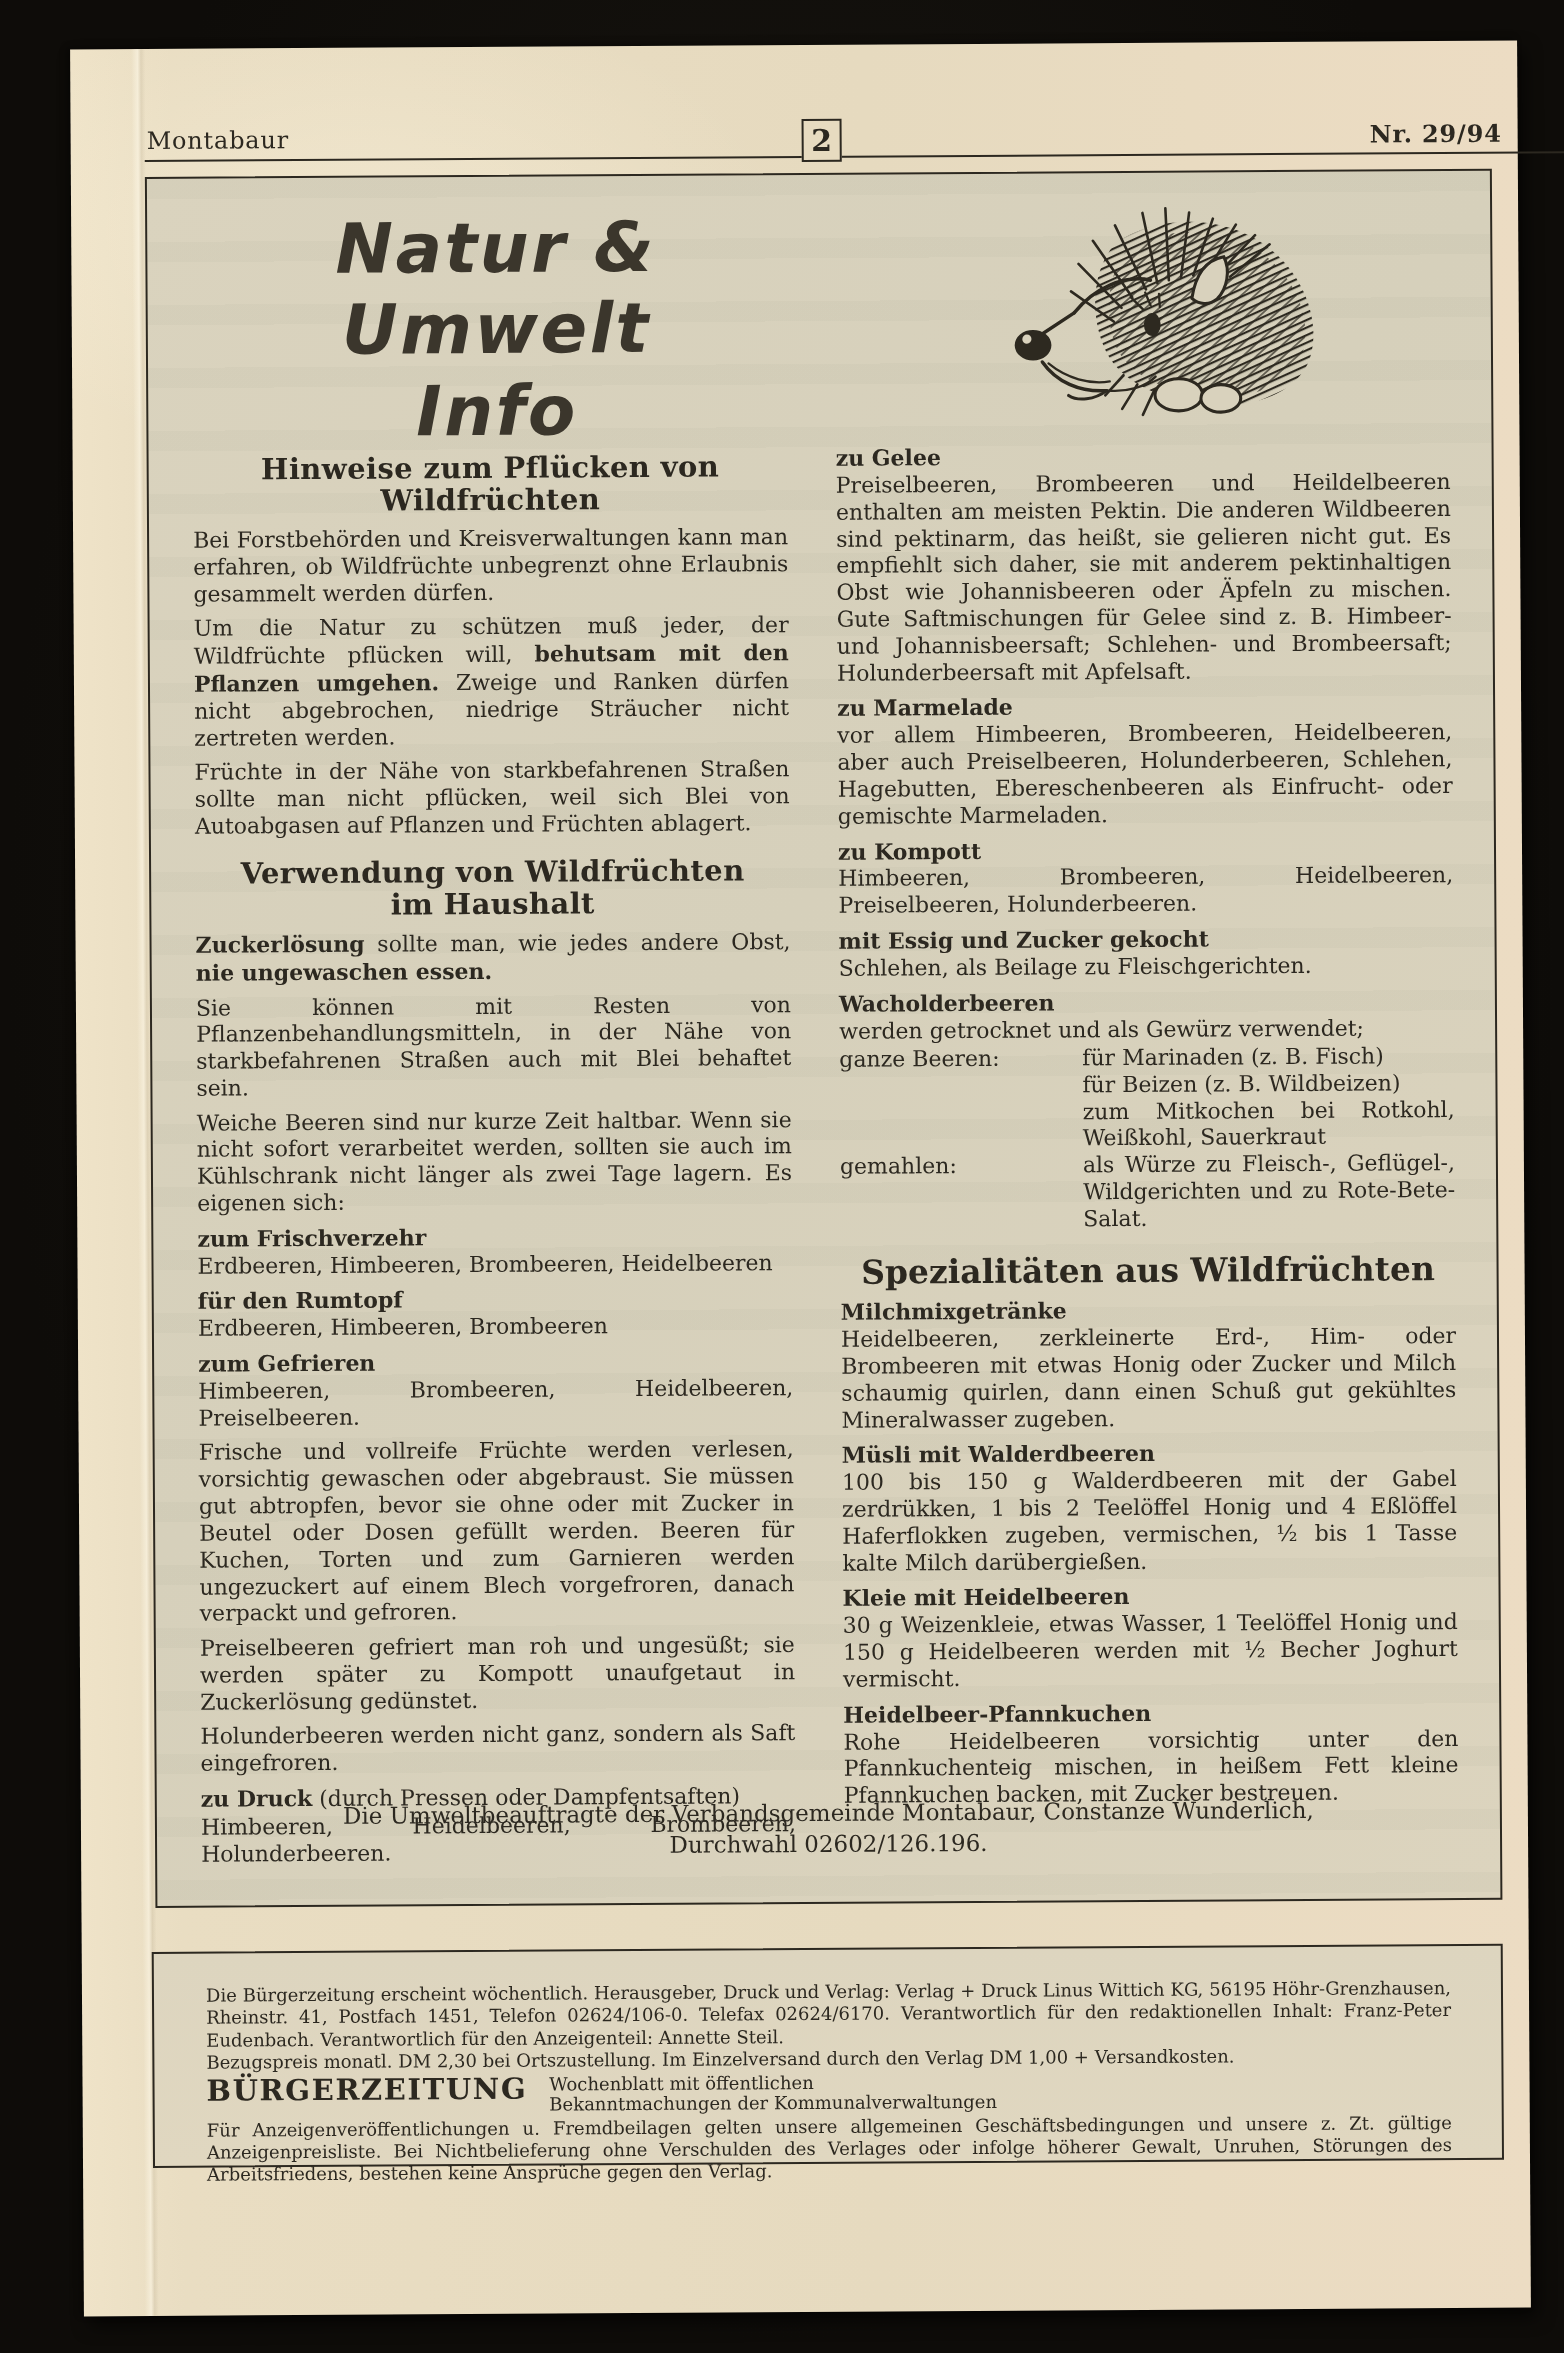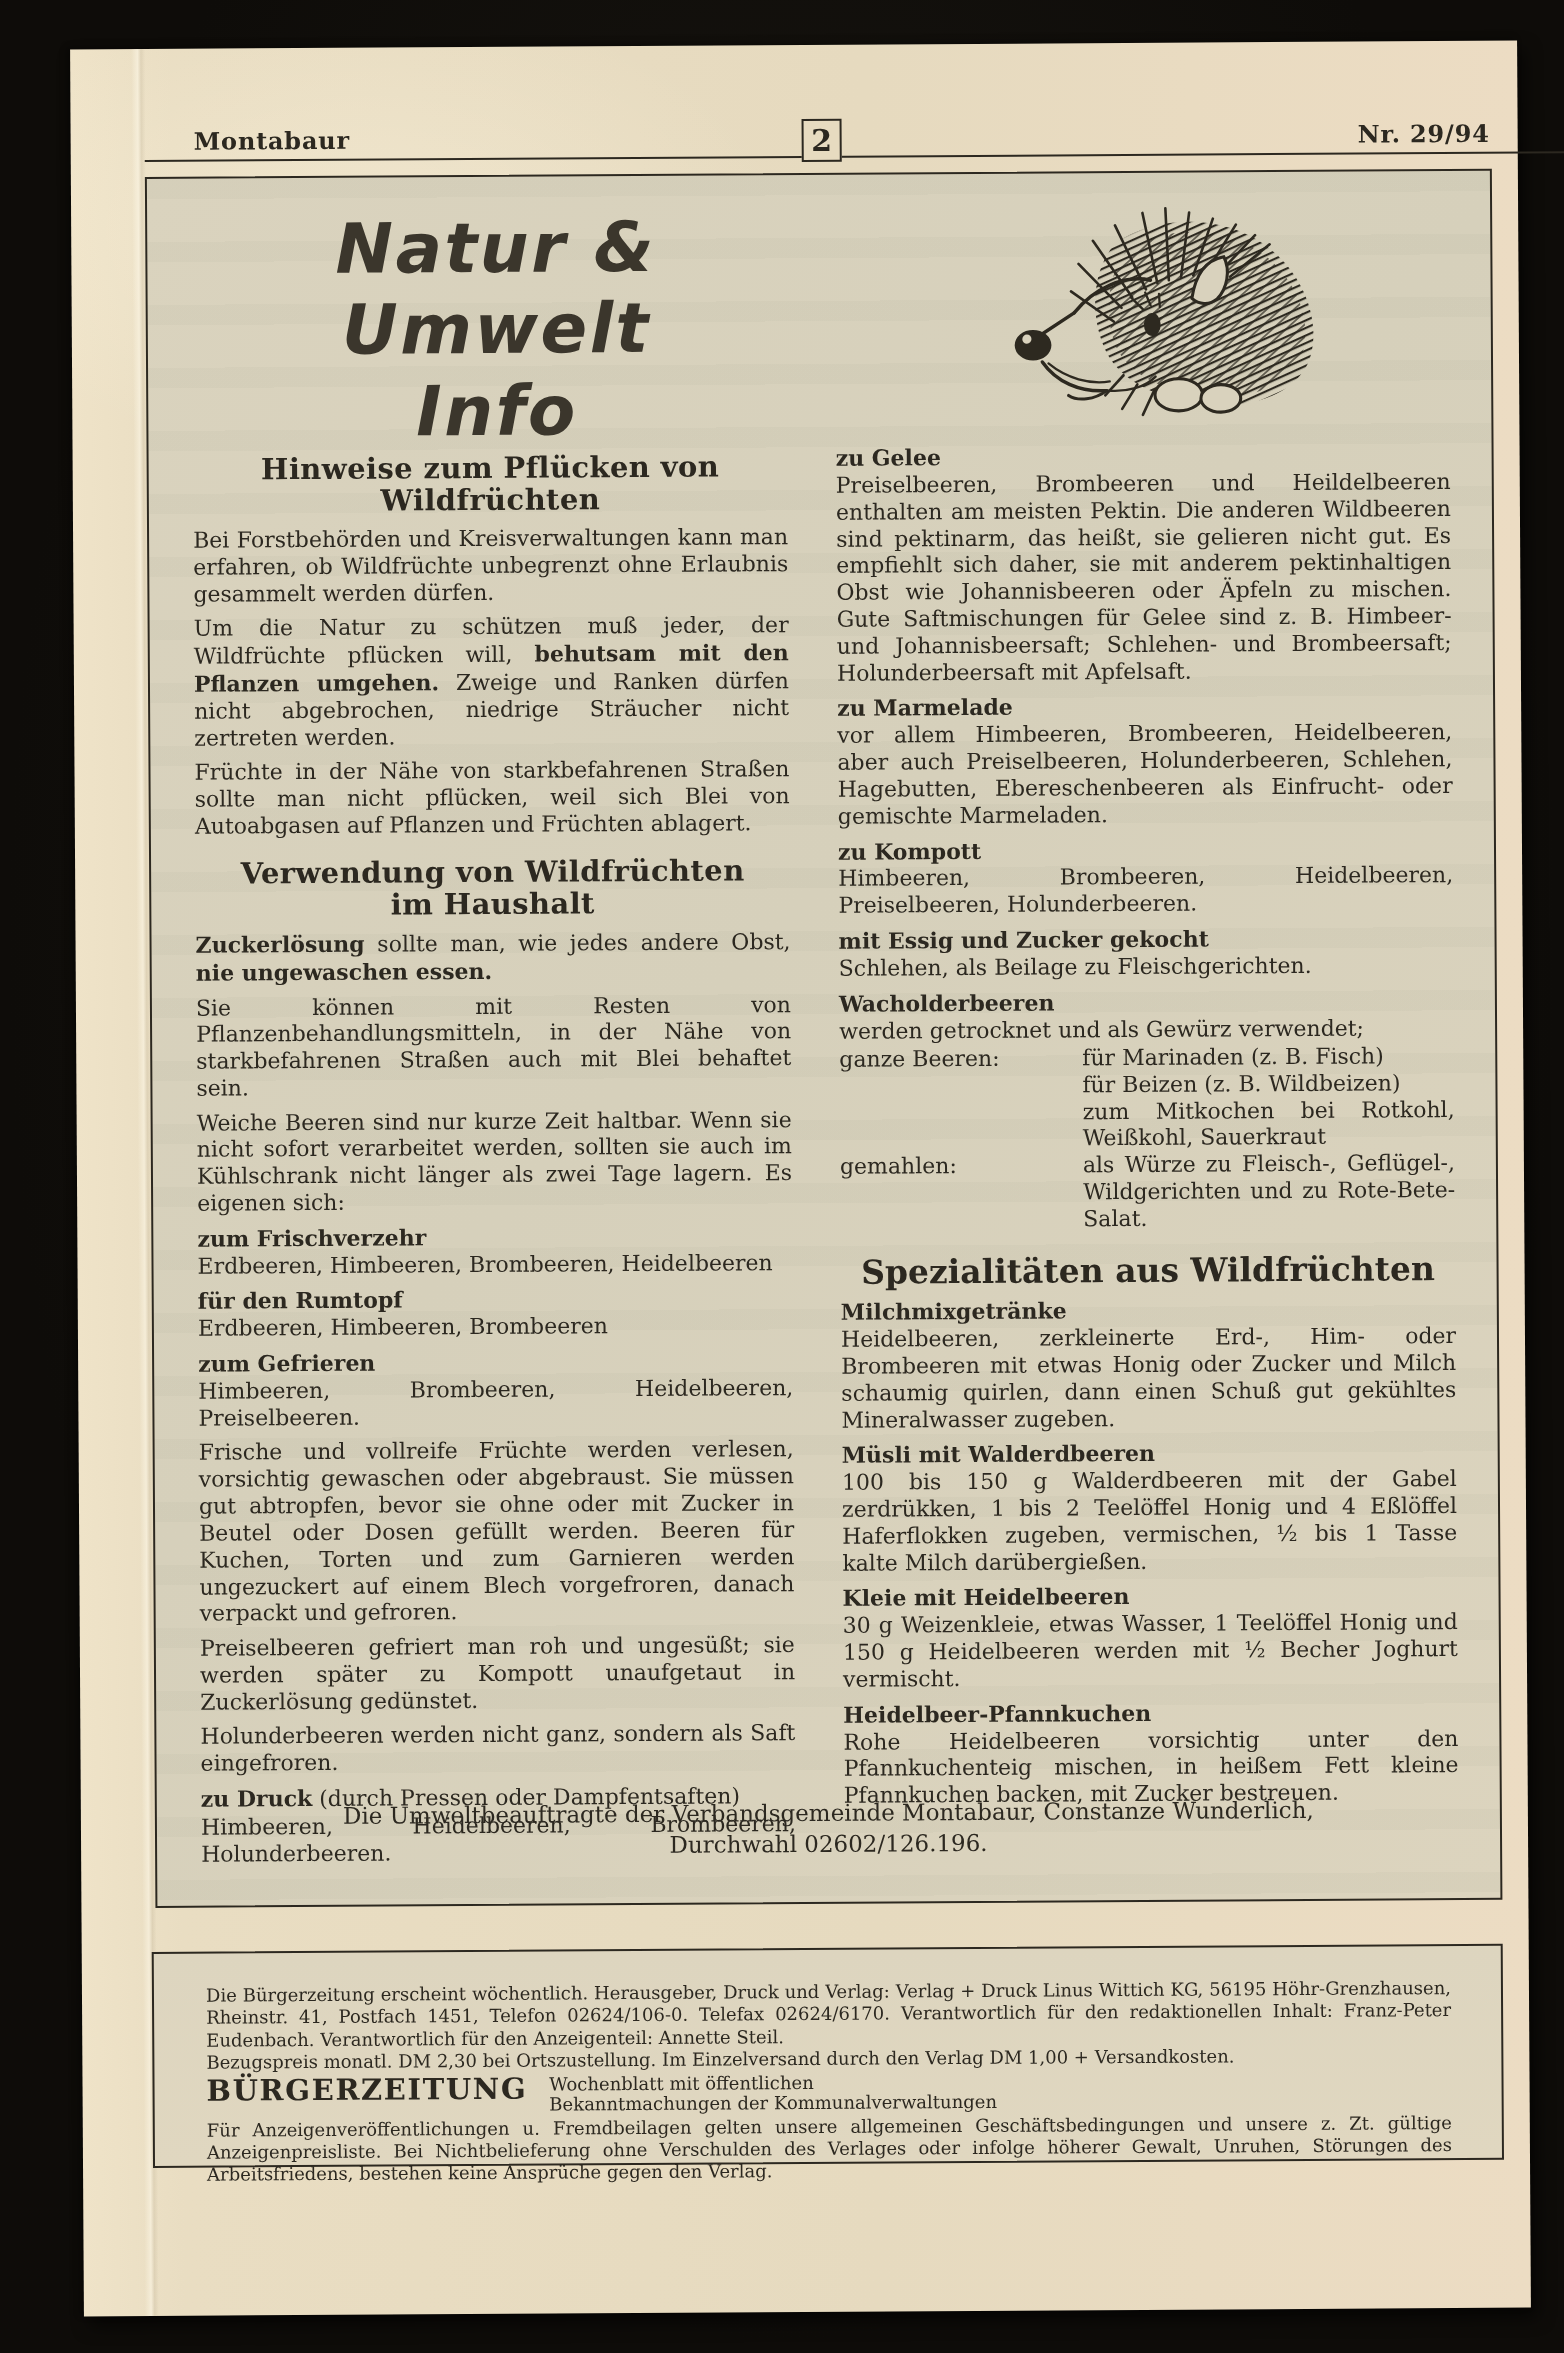--- a/index.html
+++ b/index.html
@@ -18,22 +18,22 @@
     transform:rotate(-0.35deg);
     box-shadow:6.3px 9.4px 17px rgba(0,0,0,.6), -3.1px -1.6px 7.8px rgba(0,0,0,.35);
     color:#2c2820;
   }
   
   .paper:before{
     content:"";position:absolute;left:61px;top:0;bottom:0;width:14px;
     background:linear-gradient(90deg, rgba(255,250,235,0) 0%, rgba(255,250,235,.5) 45%, rgba(130,115,85,.12) 70%, rgba(255,250,235,0) 100%);
     pointer-events:none;
   }
-  .hdr-left{position:absolute;left:76px;top:78px;font-size:24px;font-weight:bold;letter-spacing:0.8px;margin-left:47px;}
-  .hdr-right{position:absolute;right:28px;top:78px;font-size:24px;font-weight:bold;letter-spacing:0.8px;}
+  .hdr-left{position:absolute;left:76px;top:78px;font-size:24px;font-weight:normal;letter-spacing:0.8px;}
+  .hdr-right{position:absolute;right:16px;top:78px;font-size:24px;font-weight:bold;letter-spacing:0.8px;}
   .hdr-rule{position:absolute;left:74px;top:111px;width:1426px;height:2.3px;background:#2c2820;}
   .pagenum-box{
     position:absolute;left:731px;top:74px;width:36px;height:39px;
     border:2.3px solid #2c2820;background:#e7dbc0;
     display:flex;align-items:center;justify-content:center;
     font-size:30px;font-weight:bold;z-index:2;
   }
   .frame{
     position:absolute;left:74px;top:128px;width:1347px;height:1731px;
     border:2.3px solid #2c2820;

